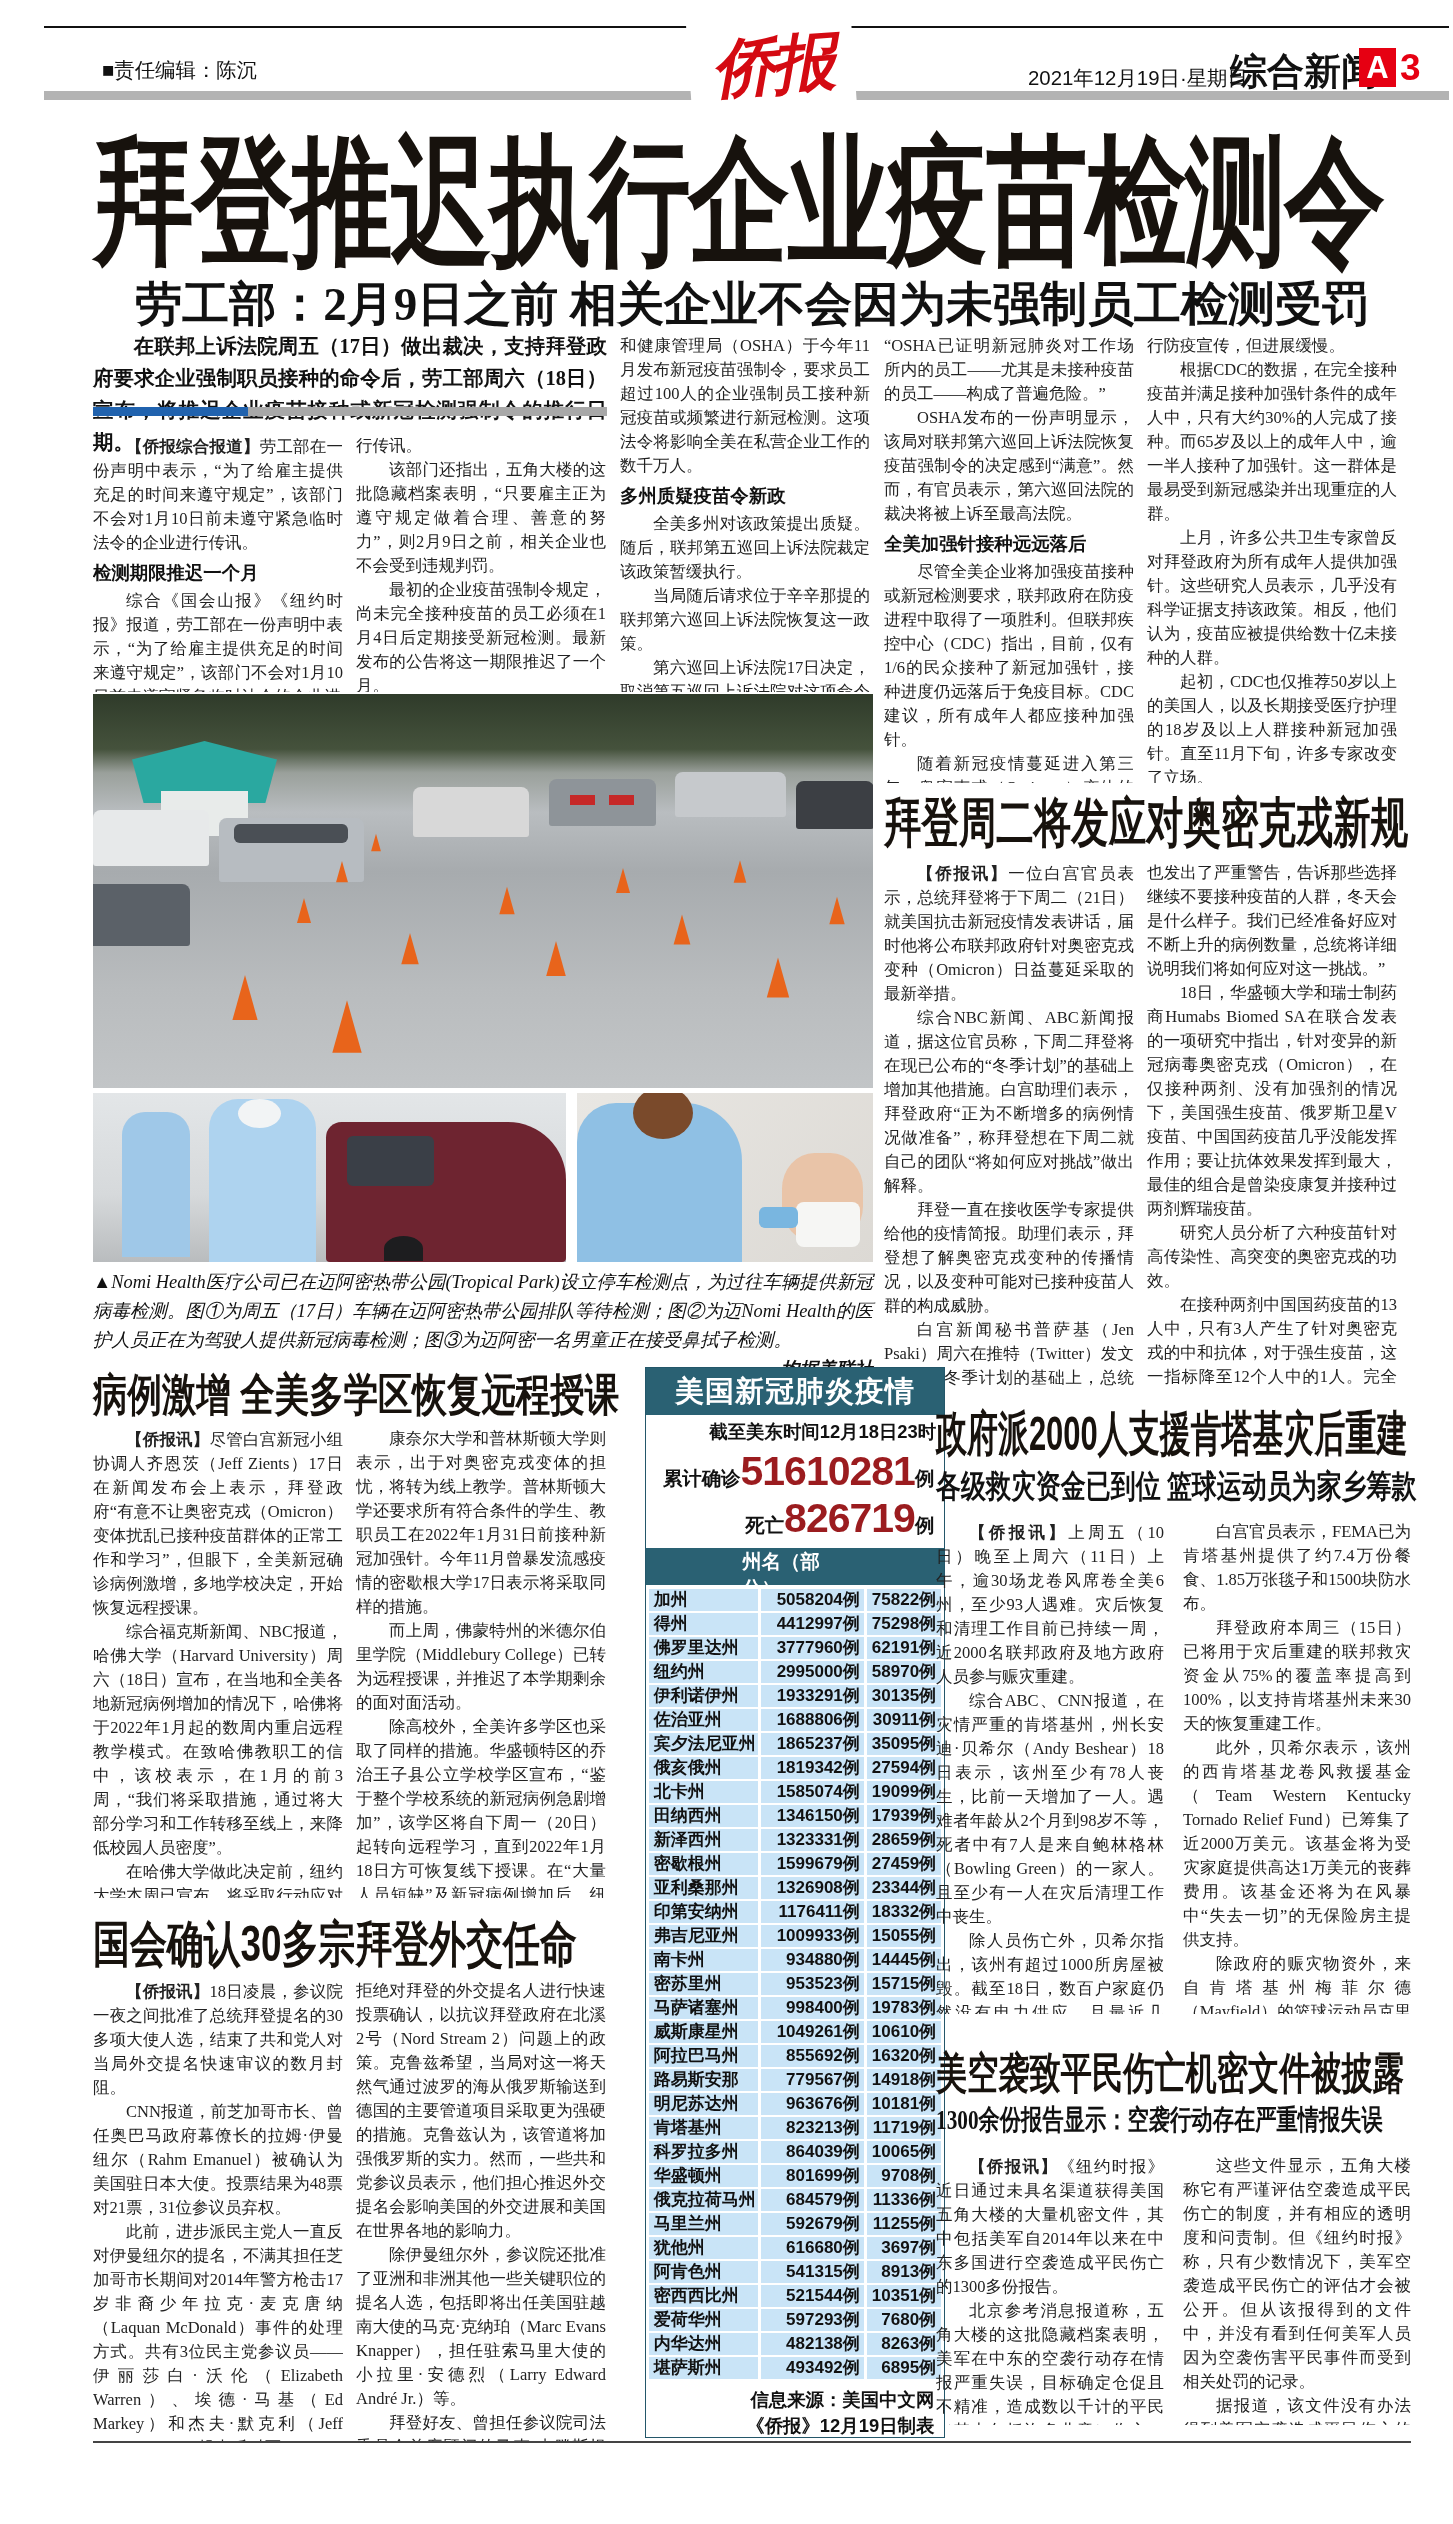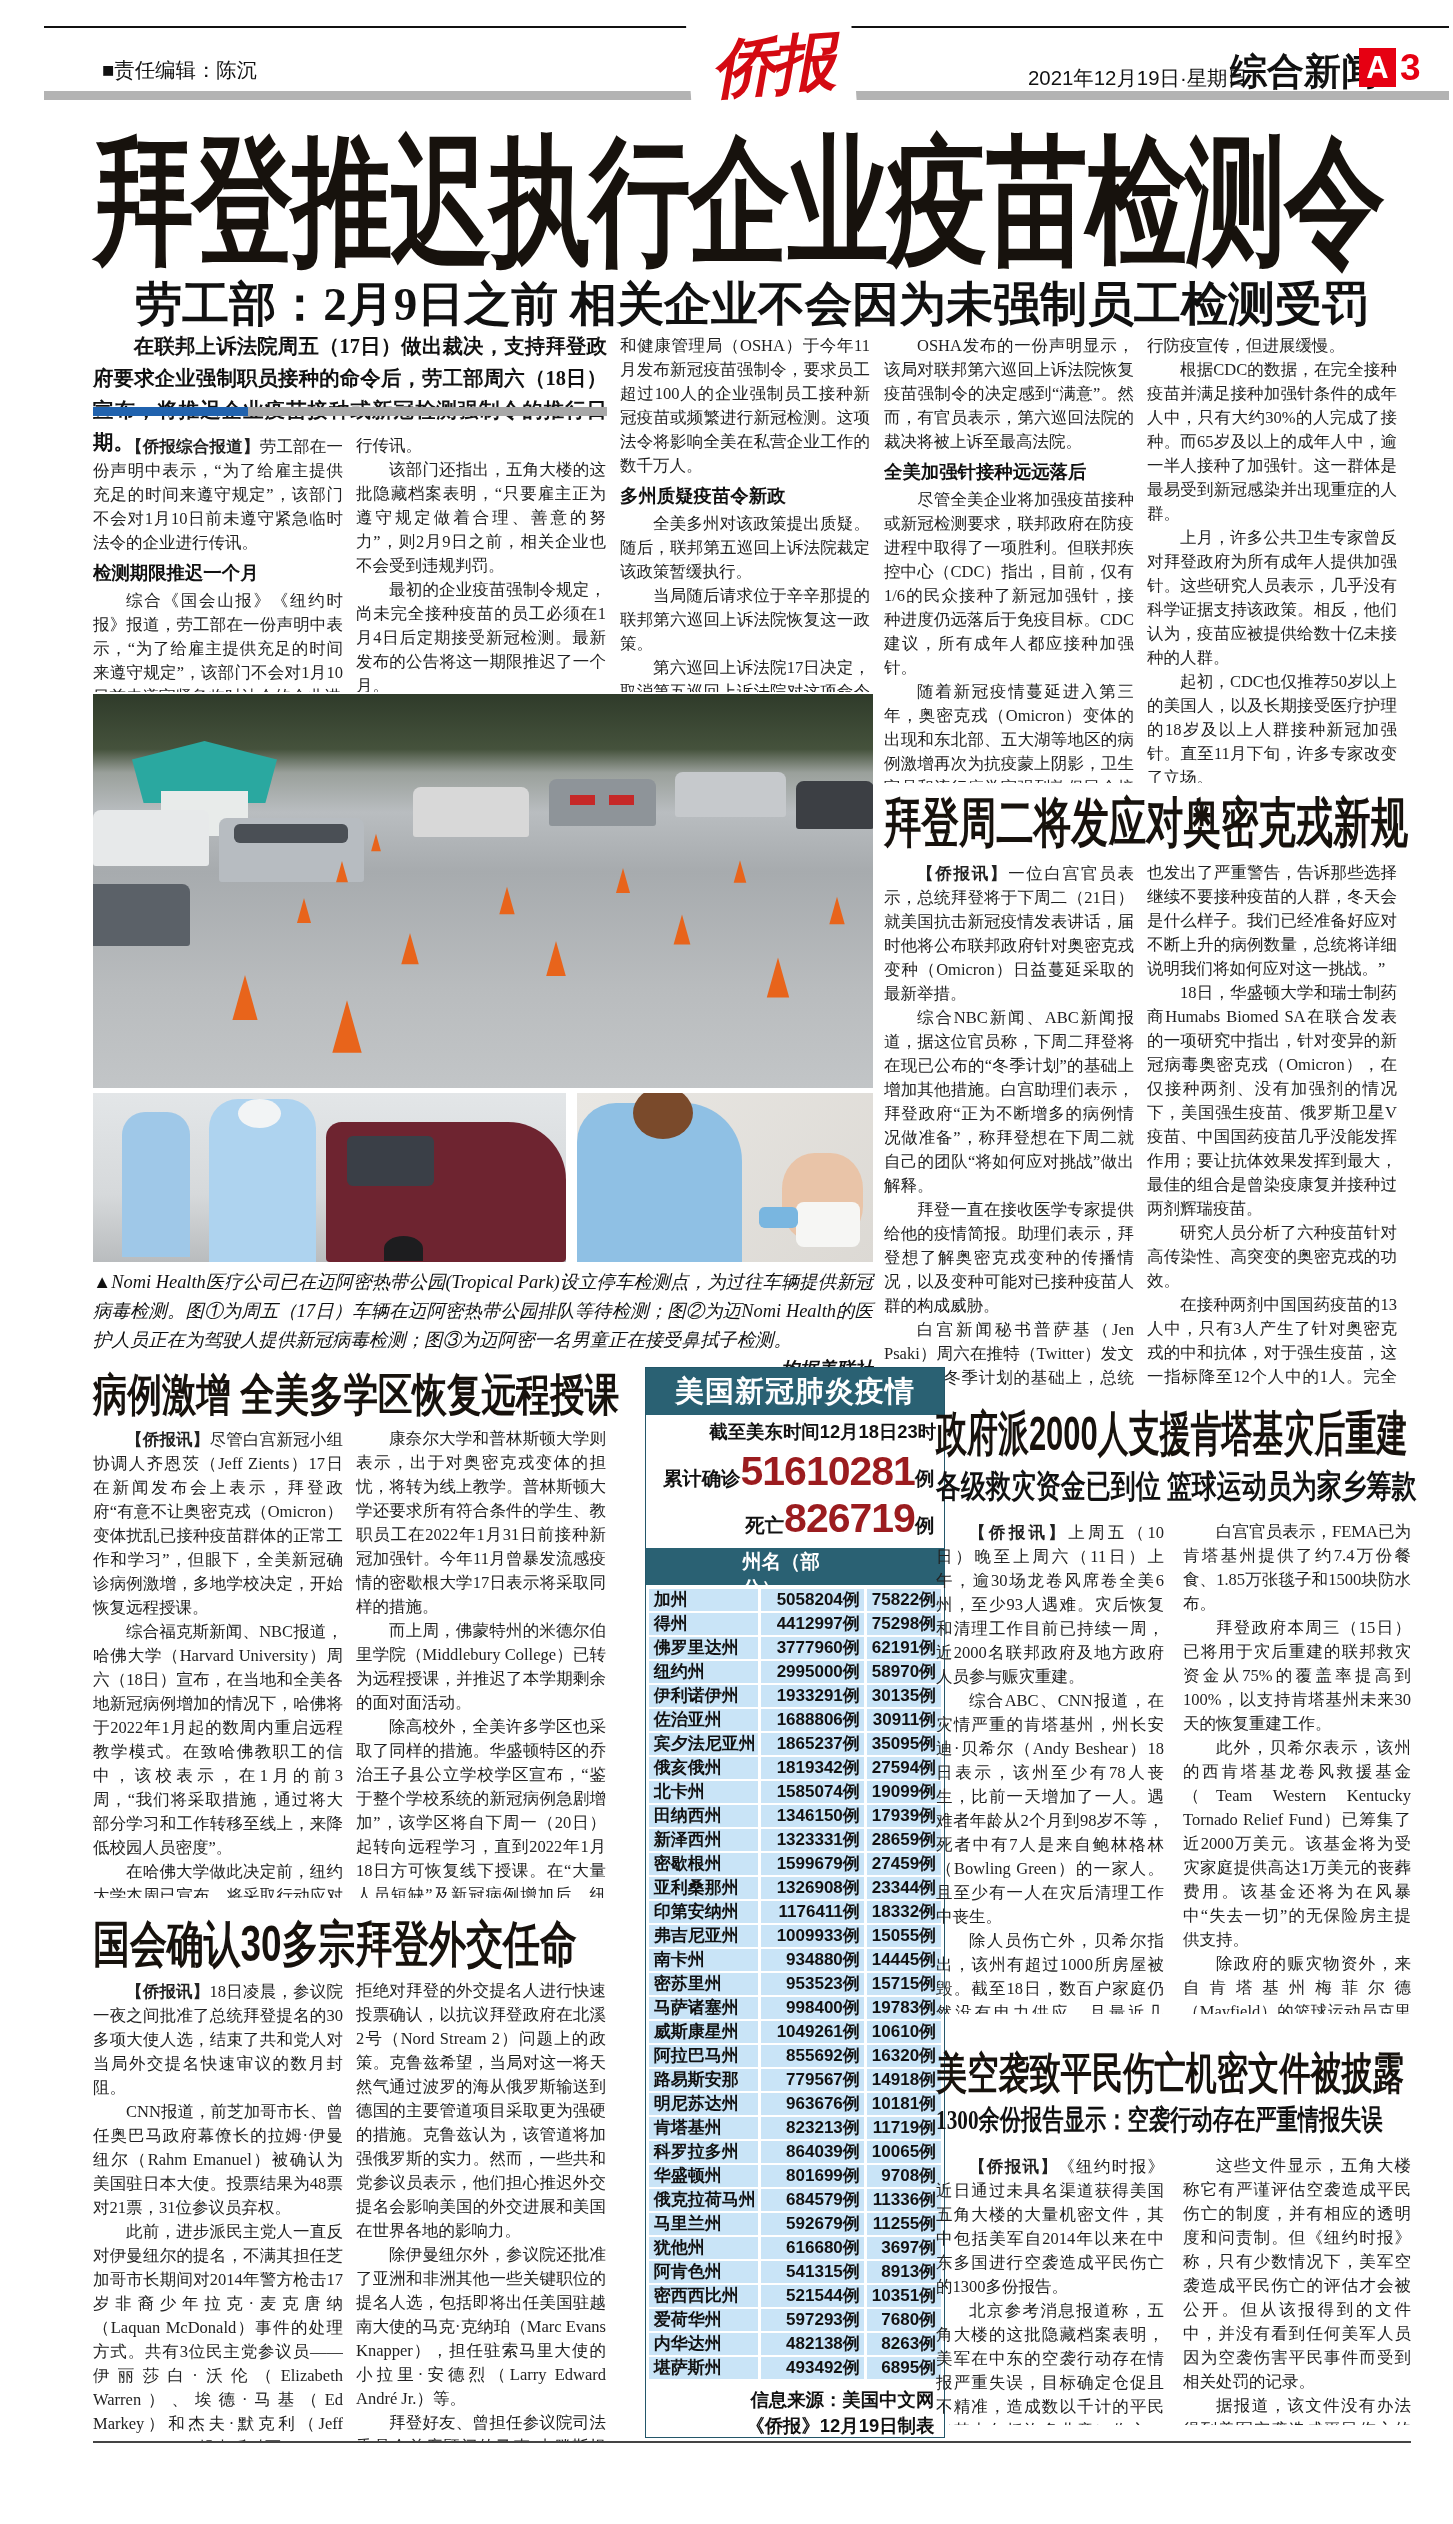--- a/index.html
+++ b/index.html
@@ -96,20 +96,21 @@
       <p class="para">最初的企业疫苗强制令规定，尚未完全接种疫苗的员工必须在1月4日后定期接受新冠检测。最新发布的公告将这一期限推迟了一个月。</p>
     </div>
   <div class="abs col" style="left:600px;top:334px;width:250px;height:358px;">
       <p class="para cont">和健康管理局（OSHA）于今年11月发布新冠疫苗强制令，要求员工超过100人的企业强制员工接种新冠疫苗或频繁进行新冠检测。这项法令将影响全美在私营企业工作的数千万人。</p>
       <h3 class="colhead">多州质疑疫苗令新政</h3>
       <p class="para">全美多州对该政策提出质疑。随后，联邦第五巡回上诉法院裁定该政策暂缓执行。</p>
       <p class="para">当局随后请求位于辛辛那提的联邦第六巡回上诉法院恢复这一政策。</p>
       <p class="para">第六巡回上诉法院17日决定，取消第五巡回上诉法院对这项命令的暂缓执行，并在裁决中表示，</p>
     </div>
   <div class="abs col" style="left:864px;top:334px;width:250px;height:449px;">
+      <p class="para cont">“OSHA已证明新冠肺炎对工作场所内的员工——尤其是未接种疫苗的员工——构成了普遍危险。”</p>
       <p class="para">OSHA发布的一份声明显示，该局对联邦第六巡回上诉法院恢复疫苗强制令的决定感到“满意”。然而，有官员表示，第六巡回法院的裁决将被上诉至最高法院。</p>
       <h3 class="colhead">全美加强针接种远远落后</h3>
       <p class="para">尽管全美企业将加强疫苗接种或新冠检测要求，联邦政府在防疫进程中取得了一项胜利。但联邦疾控中心（CDC）指出，目前，仅有1/6的民众接种了新冠加强针，接种进度仍远落后于免疫目标。CDC建议，所有成年人都应接种加强针。</p>
       <p class="para">随着新冠疫情蔓延进入第三年，奥密克戎（Omicron）变体的出现和东北部、五大湖等地区的病例激增再次为抗疫蒙上阴影，卫生官员和流行病学家强烈敦促民众接种疫苗，并进</p>
     </div>
   <div class="abs col" style="left:1127px;top:334px;width:250px;height:449px;">
       <p class="para cont">行防疫宣传，但进展缓慢。</p>
       <p class="para">根据CDC的数据，在完全接种疫苗并满足接种加强针条件的成年人中，只有大约30%的人完成了接种。而65岁及以上的成年人中，逾一半人接种了加强针。这一群体是最易受到新冠感染并出现重症的人群。</p>
       <p class="para">上月，许多公共卫生专家曾反对拜登政府为所有成年人提供加强针。这些研究人员表示，几乎没有科学证据支持该政策。相反，他们认为，疫苗应被提供给数十亿未接种的人群。</p>
       <p class="para">起初，CDC也仅推荐50岁以上的美国人，以及长期接受医疗护理的18岁及以上人群接种新冠加强针。直至11月下旬，许多专家改变了立场。</p>

